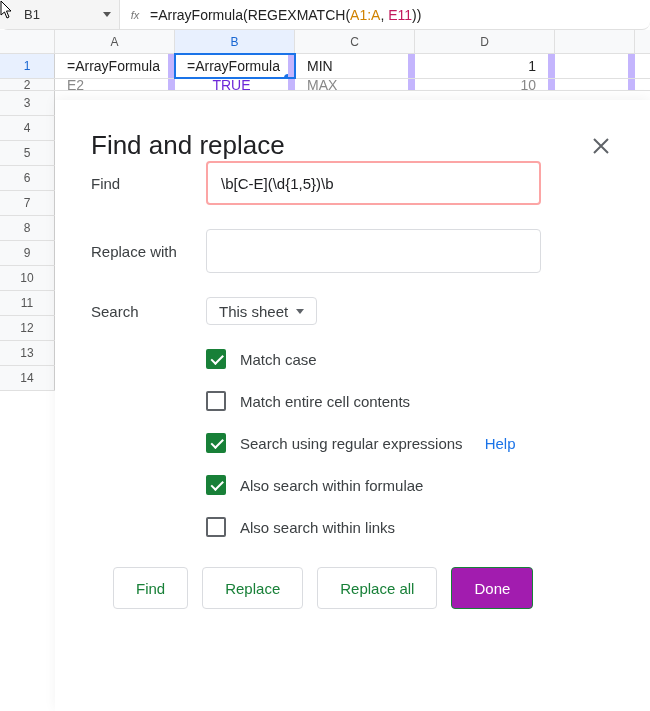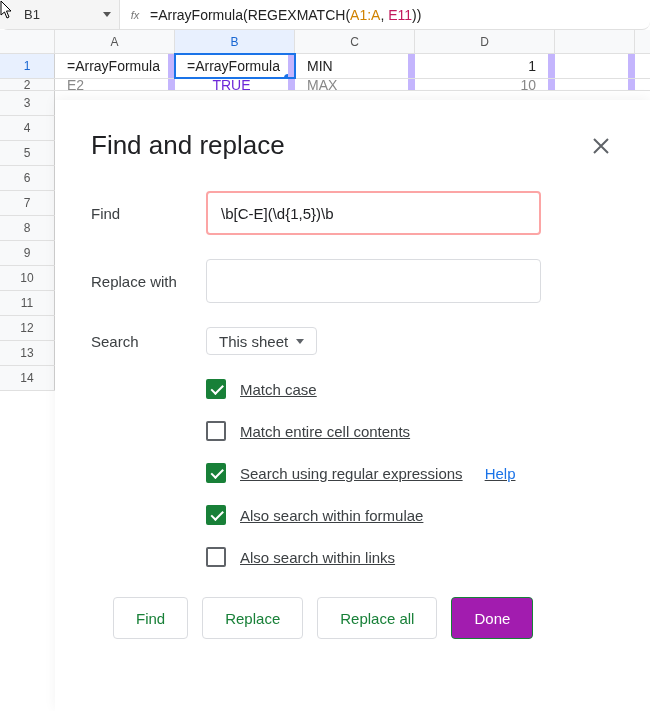--- a/index.html
+++ b/index.html
@@ -145,21 +145,20 @@
     right: 0;
     bottom: 0;
     background: #fff;
     padding: 30px 36px 20px 36px;
     box-shadow: 0 -2px 12px rgba(0,0,0,0.05);
   }
   .dialog-header {
     display: flex;
     justify-content: space-between;
     align-items: center;
-    margin-bottom: 30px;
   }
   .dialog-title {
     font-family: "Google Sans", Arial, sans-serif;
     font-size: 26px;
     font-weight: 400;
     color: #202124;
   }
   .close-x {
     font-size: 20px;
     color: #5f6368;
@@ -217,21 +216,20 @@
     margin-left: 115px;
     margin-top: 6px;
   }
   .check-row {
     display: flex;
     align-items: center;
     gap: 14px;
     margin-bottom: 22px;
     font-size: 15px;
     color: #3c4043;
-    text-decoration: underline;
   }
   .checkbox {
     width: 20px; height: 20px;
     border: 2px solid #5f6368;
     border-radius: 2px;
     display: inline-flex;
     align-items: center;
     justify-content: center;
     cursor: pointer;
     flex-shrink: 0;

